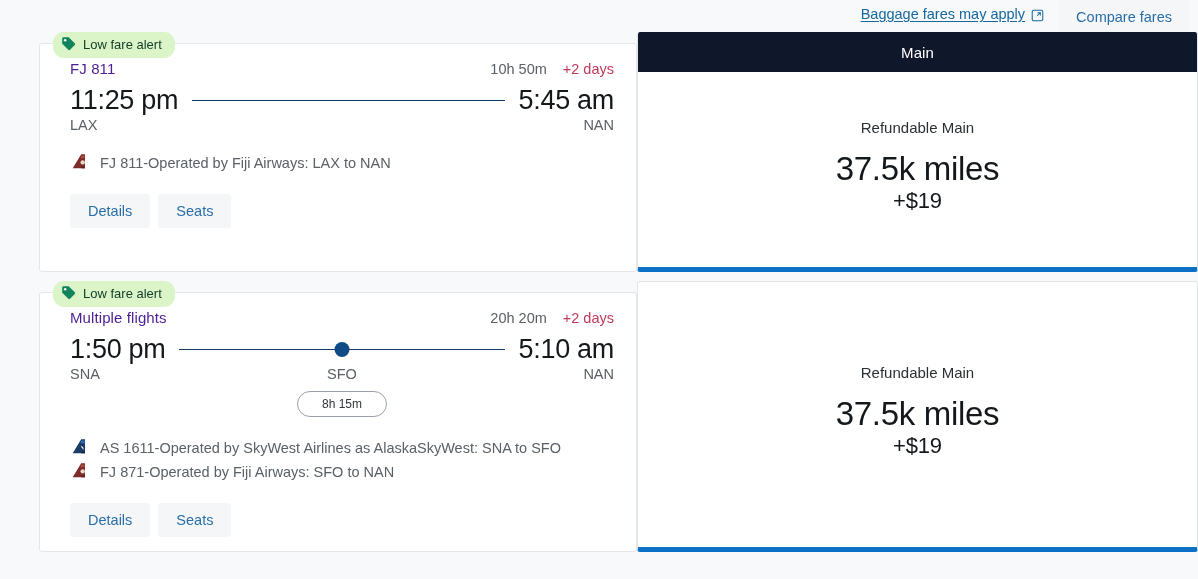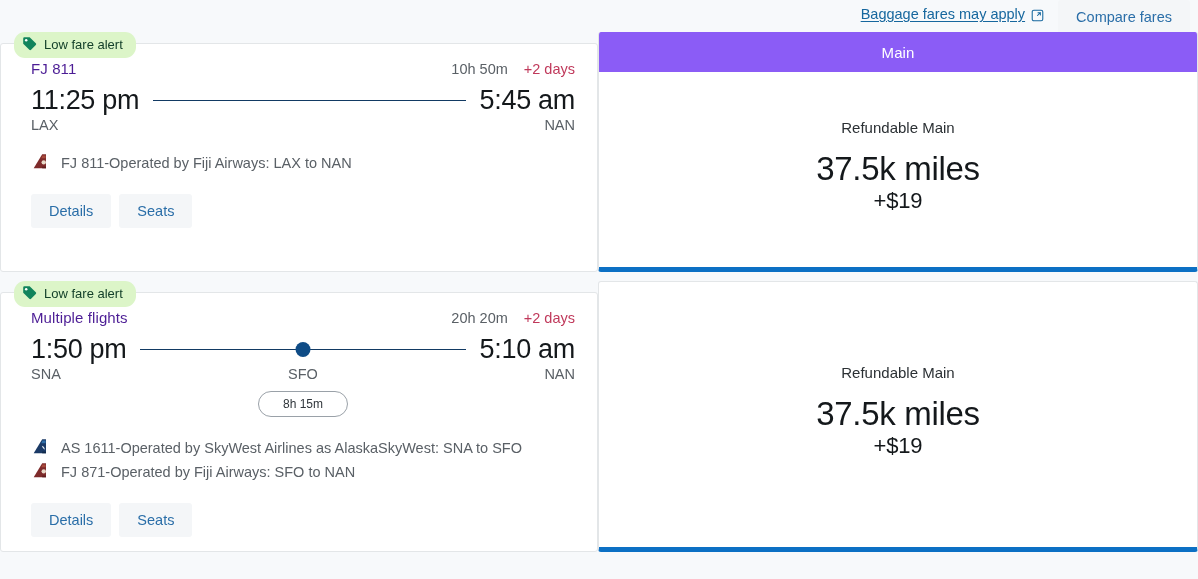--- a/index.html
+++ b/index.html
@@ -46,21 +46,21 @@
     color: #2a6ea8;
     font-family: "Liberation Sans", sans-serif;
     font-size: 14.5px;
     padding: 9px 18px 9px 18px;
     border-radius: 3px;
     cursor: pointer;
     white-space: nowrap;
   }
 
   
-  .results { padding: 0; }
+  .results { padding: 0; margin-left: 39px; }
   .result-row {
     display: flex;
     align-items: stretch;
     position: relative;
     margin-bottom: 9px;
   }
 
   
   .itin-wrap { width: 598px; position: relative; padding-top: 11px; }
   .itin-card {
@@ -204,21 +204,21 @@
     border: 1px solid #e3e6e8;
     border-bottom: 5px solid #0c70c4;
     border-radius: 3px;
     display: flex;
     flex-direction: column;
     cursor: pointer;
     overflow: hidden;
   }
   .fare-card.headed { border-top: none; }
   .fare-header {
-    background: #8b5cf6;
+    background: #0f172a;
     color: #ffffff;
     text-align: center;
     font-size: 15px;
     padding: 12px 0 11px;
     letter-spacing: .1px;
   }
   .fare-body {
     flex: 1;
     display: flex;
     flex-direction: column;

